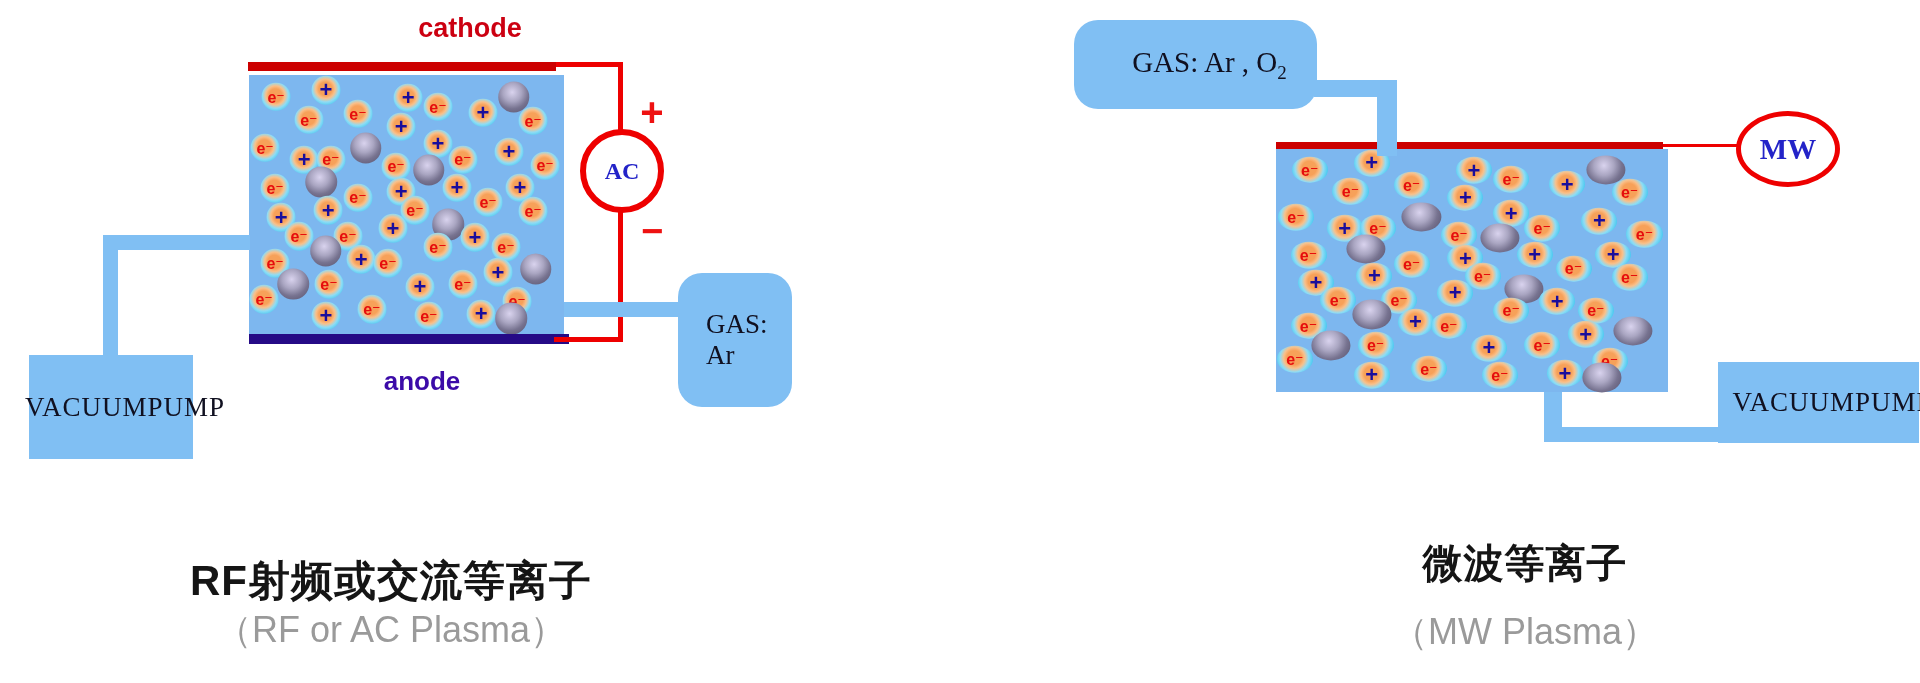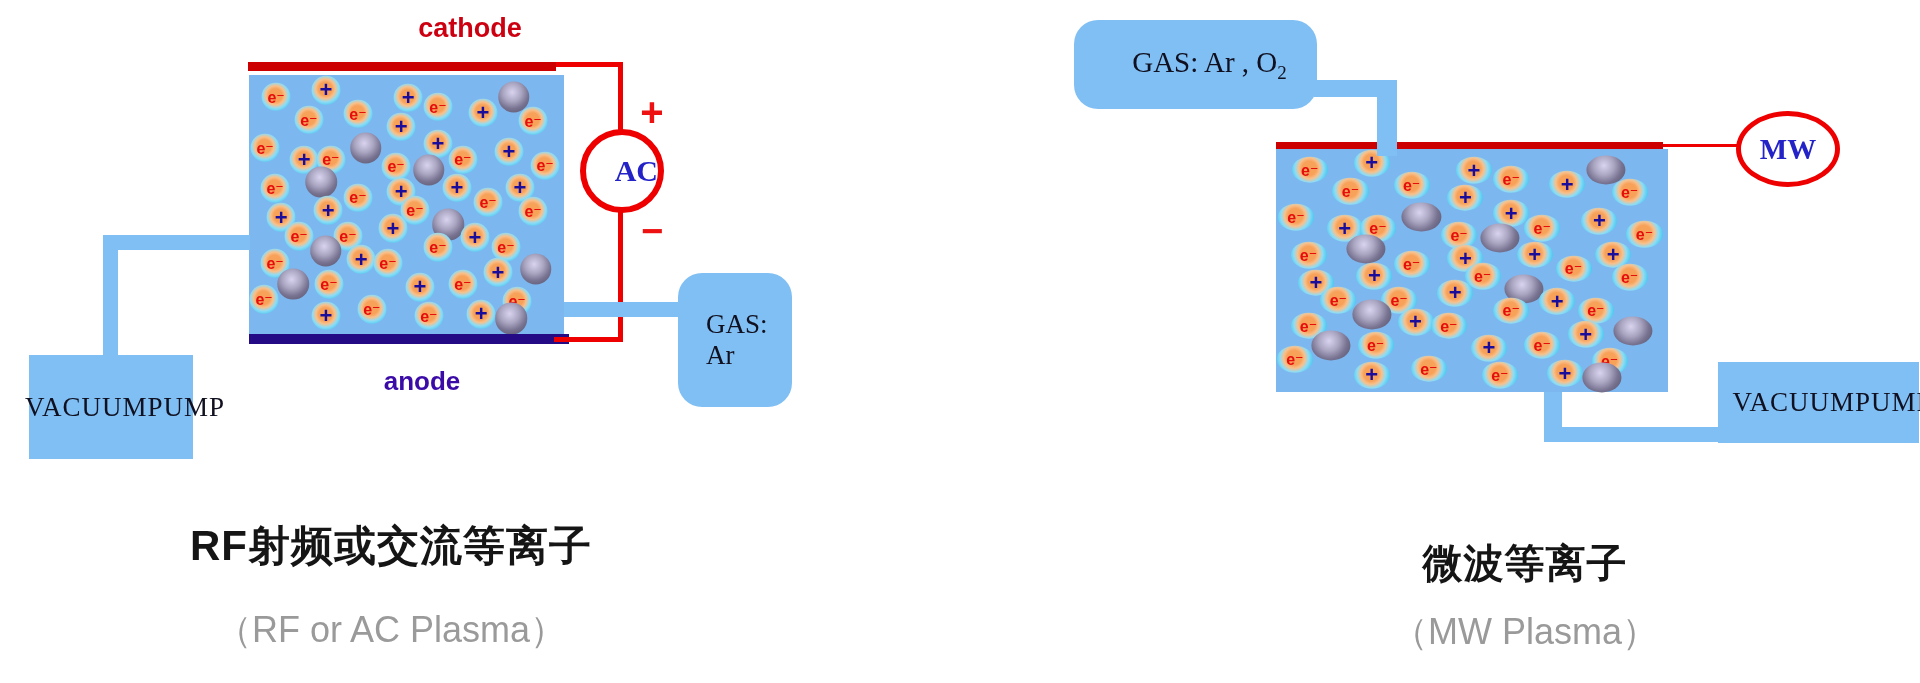--- a/index.html
+++ b/index.html
@@ -40,31 +40,31 @@
     background:radial-gradient(circle at 45% 35%, #d9d3ee 0%, #aaa6c2 35%, #777390 62%, #55506a 100%); }
 
   
   #cathode-bar   { left:237px; top:62px;  width:308px; height:9px;  background:#cc0000; z-index:2; }
   #l-wire-top-h  { left:540px; top:62px;  width:72px;  height:5px; }
   #l-wire-v-top  { left:607px; top:64px;  width:5px;   height:68px; }
   #l-wire-v-bot  { left:607px; top:209px; width:5px;   height:133px; z-index:1; }
   #l-wire-bot-h  { left:543px; top:337px; width:69px;  height:5px;  z-index:3; }
   #l-chamber     { left:238px; top:75px;  width:315px; height:259px; }
   #anode-bar     { left:238px; top:334px; width:320px; height:10px; background:#250a86; z-index:2; }
-  #ac-circle     { left:569px; top:129px; width:84px;  height:84px; font-size:30px;justify-content:flex-end; }
+  #ac-circle     { left:569px; top:129px; width:84px;  height:84px; font-size:24px; }
   #l-plus        { left:623px; top:90px;  width:36px;  font-size:40px; }
   #l-minus       { left:623px; top:210px; width:36px;  font-size:38px; }
   #l-cathode-txt { left:397px; top:13px;  width:124px; }
   #l-anode-txt   { left:365px; top:366px; width:92px; }
   #l-pump-pipe-h { left:92px;  top:235px; width:147px; height:15px; }
   #l-pump-pipe-v { left:92px;  top:235px; width:15px;  height:121px; }
   #l-pump-box    { left:18px;  top:355px; width:164px; height:104px; }
   #l-gas-pipe    { left:553px; top:302px; width:116px; height:15px; z-index:3; }
   #l-gas-box     { left:667px; top:273px; width:114px; height:134px; font-size:27px; }
-  #l-caption-zh  { left:130px; top:518px; width:500px; }
+  #l-caption-zh  { left:130px; top:553px; width:500px; }
   #l-caption-en  { left:130px; top:606px; width:500px; }
 
   
   #r-gas-box     { left:1063px; top:20px;  width:243px; height:89px; font-size:29px; }
   #r-gas-pipe-h  { left:1303px; top:80px;  width:83px;  height:17px; }
   #r-gas-pipe-v  { left:1366px; top:80px;  width:20px;  height:76px; z-index:3; }
   #r-electrode   { left:1265px; top:142px; width:387px; height:7px; background:#cc0000; z-index:2; }
   #r-mw-wire     { left:1650px; top:144px; width:77px;  height:3px; }
   #r-chamber     { left:1265px; top:149px; width:392px; height:243px; }
   #mw-ellipse    { left:1725px; top:111px; width:104px; height:76px; border-width:5px; font-size:29px; }

